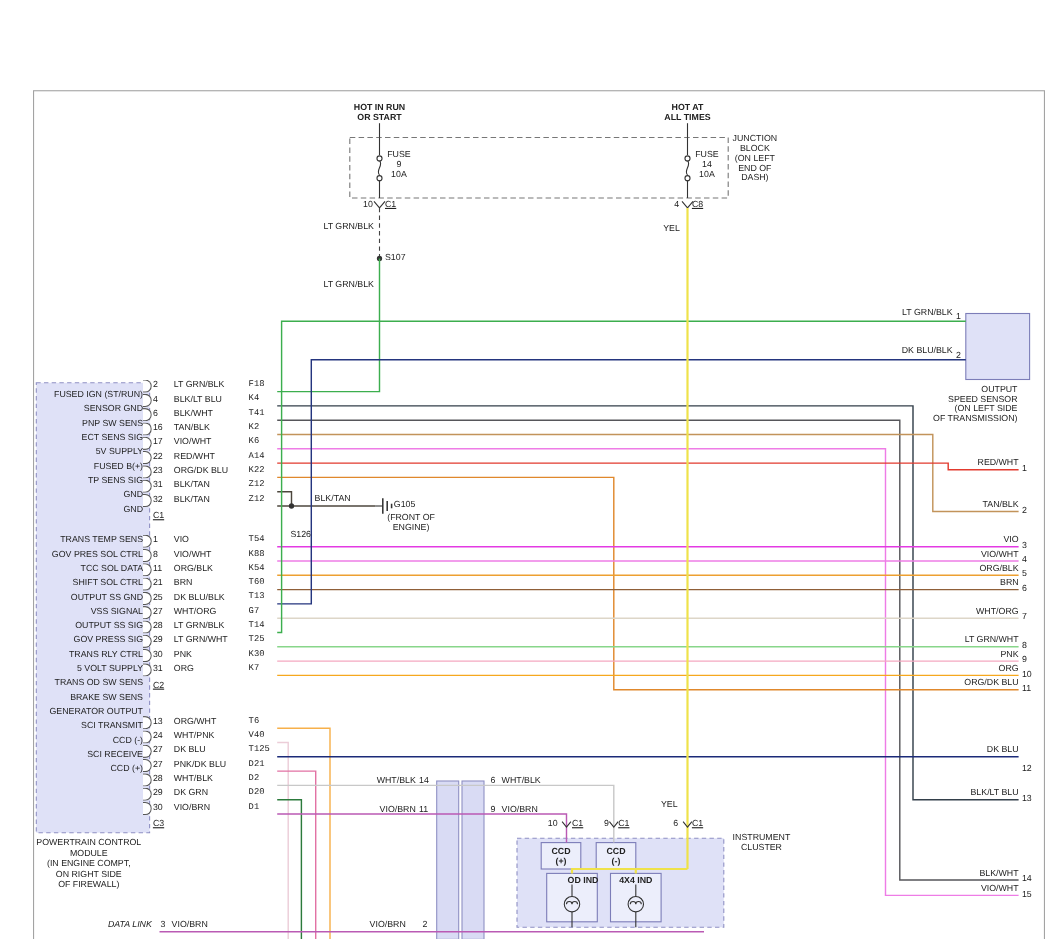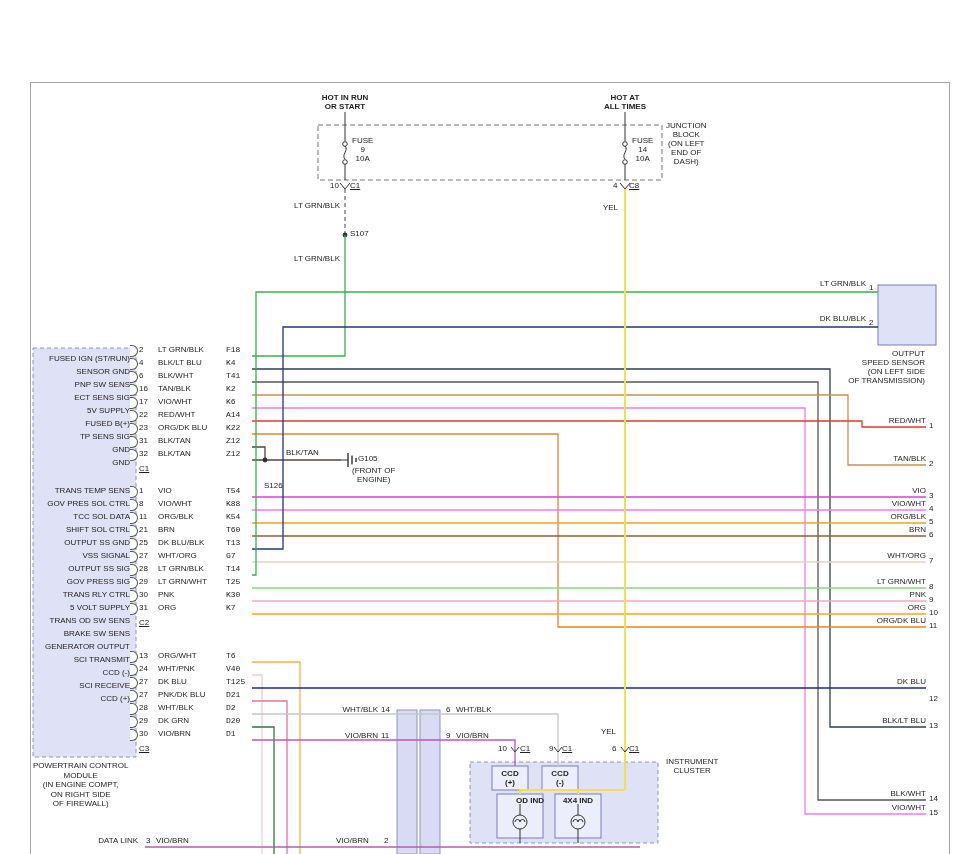--- a/index.html
+++ b/index.html
@@ -405,21 +405,21 @@
 
     <div class="lbl ra" style="left:326px; top:705px; width:52px;">WHT/BLK</div>
     <div class="lbl" style="left:381px; top:705px;">14</div>
     <div class="lbl" style="left:446px; top:705px;">6</div>
     <div class="lbl" style="left:456px; top:705px;">WHT/BLK</div>
     <div class="lbl ra" style="left:326px; top:731px; width:52px;">VIO/BRN</div>
     <div class="lbl" style="left:381px; top:731px;">11</div>
     <div class="lbl" style="left:446px; top:731px;">9</div>
     <div class="lbl" style="left:456px; top:731px;">VIO/BRN</div>
 
-    <div class="lbl ra" style="left:78px; top:836px; width:60px;">DATA LINK</div>
+    <div class="lbl ra" style="left:78px; top:836px; width:60px;font-style:italic;">DATA LINK</div>
     <div class="lbl" style="left:146px; top:836px;">3</div>
     <div class="lbl" style="left:156px; top:836px;">VIO/BRN</div>
     <div class="lbl" style="left:336px; top:836px;">VIO/BRN</div>
     <div class="lbl" style="left:384px; top:836px;">2</div>
 
     <div class="lbl" style="left:498px; top:744px;">10</div>
     <div class="lbl und" style="left:520px; top:744px;">C1</div>
     <div class="lbl" style="left:549px; top:744px;">9</div>
     <div class="lbl und" style="left:562px; top:744px;">C1</div>
     <div class="lbl" style="left:612px; top:744px;">6</div>

